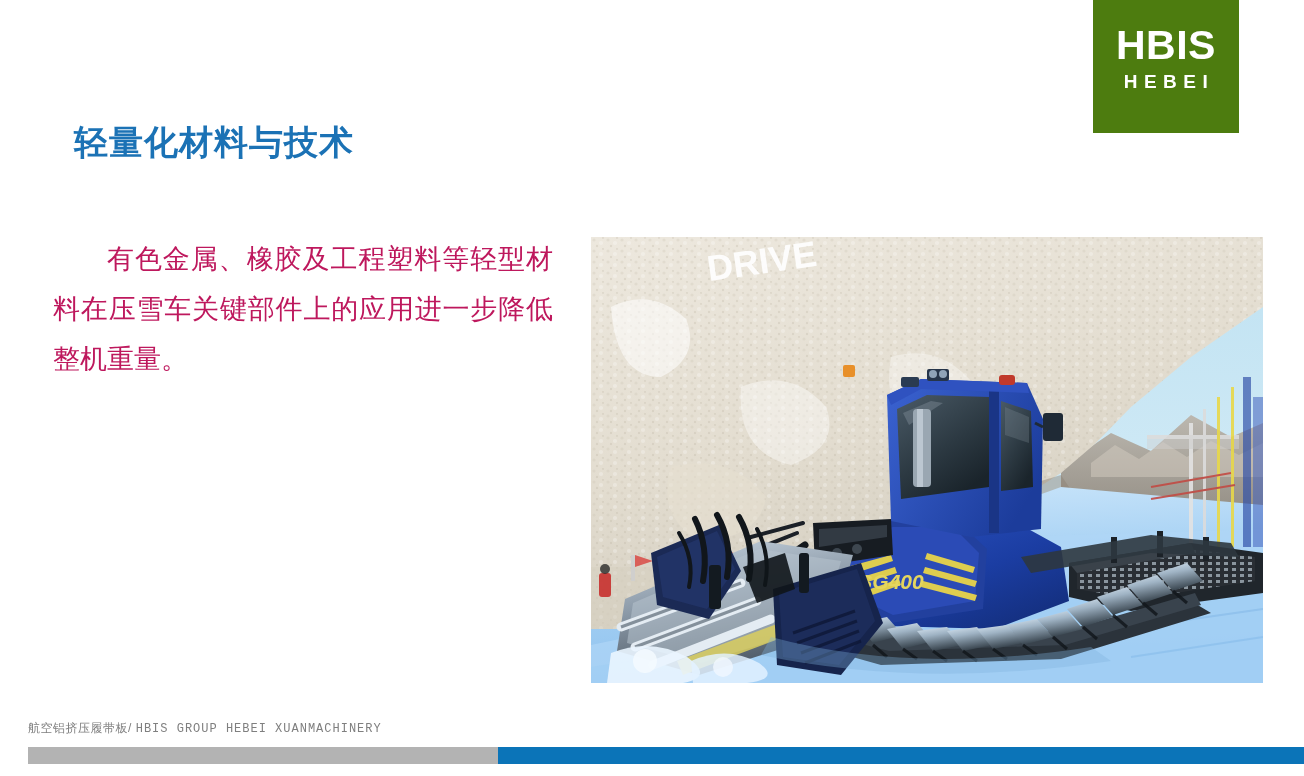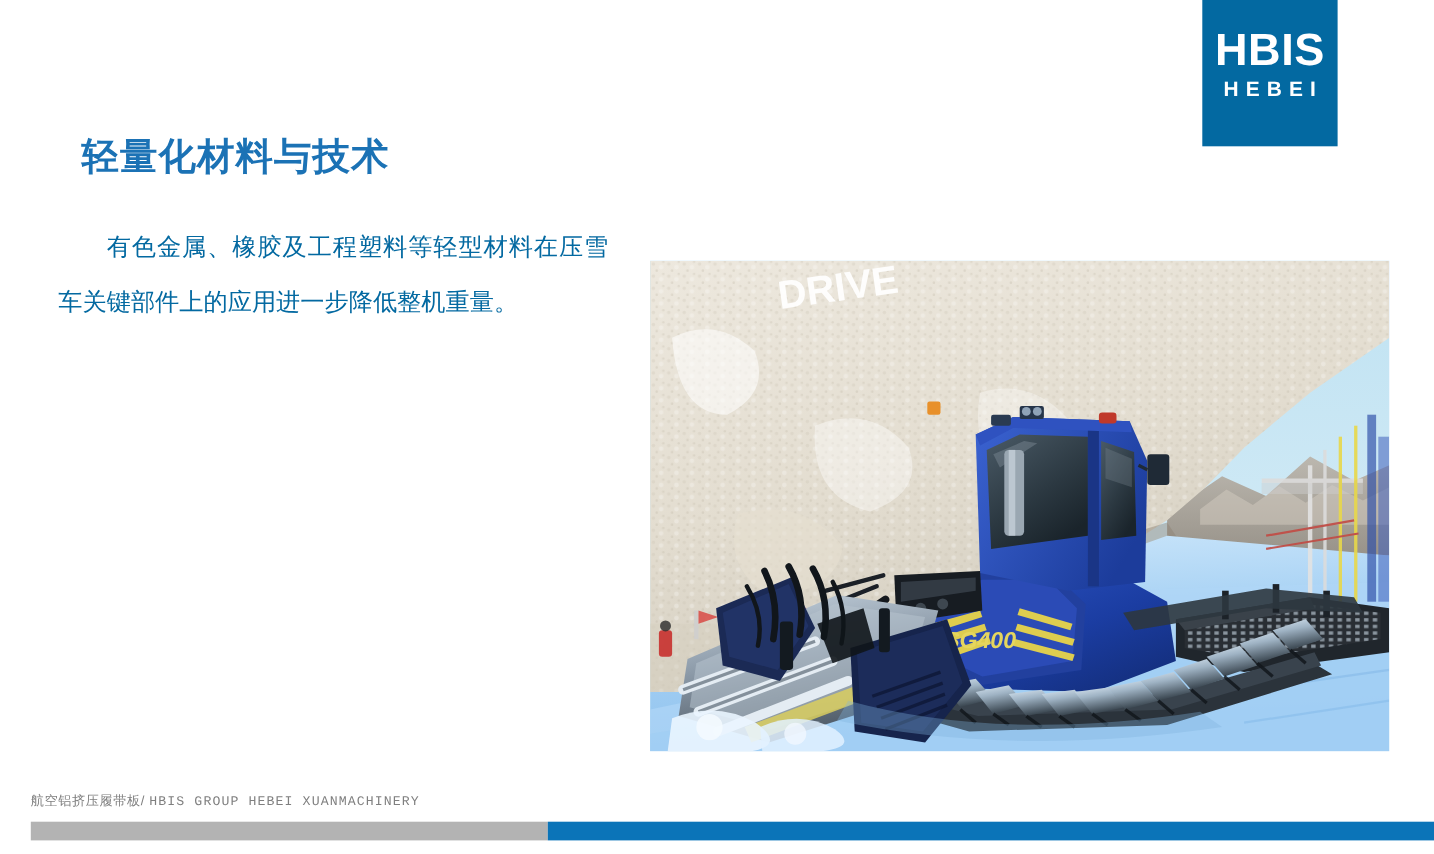--- a/index.html
+++ b/index.html
@@ -13,23 +13,23 @@
     position: relative;
     overflow: hidden;
     font-family: "Liberation Sans", "DejaVu Sans", sans-serif;
   }
 
   
   .logo-block {
     position: absolute;
     left: 1093px;
     top: 0px;
-    width: 123px;
+    width: 146px;
     height: 133px;
-    background: #0369a1;
+    background: #4d7c0f;
     color: #ffffff;
     box-sizing: border-box;
     padding: 22px 0 0 0;
     text-align: center;
   }
   .logo-main {
     font-family: "Liberation Sans", "DejaVu Sans", sans-serif;
     font-weight: bold;
     font-size: 41px;
     letter-spacing: 0.5px;
@@ -56,24 +56,24 @@
     font-weight: bold;
     color: #1B72B5;
     letter-spacing: 1px;
     white-space: nowrap;
   }
 
   
   .body-copy {
     position: absolute;
     left: 53px;
-    top: 200px;
+    top: 234px;
     width: 500px;
-    color: #0369a1;
-    font-size: 22px;
+    color: #be185d;
+    font-size: 27px;
     line-height: 50px;
     text-align: justify;
     text-justify: inter-character;
   }
   .body-copy p {
     margin: 0 0 0 0;
     text-indent: 2em;
   }
   .para-2 { margin-top: 0; }
 

